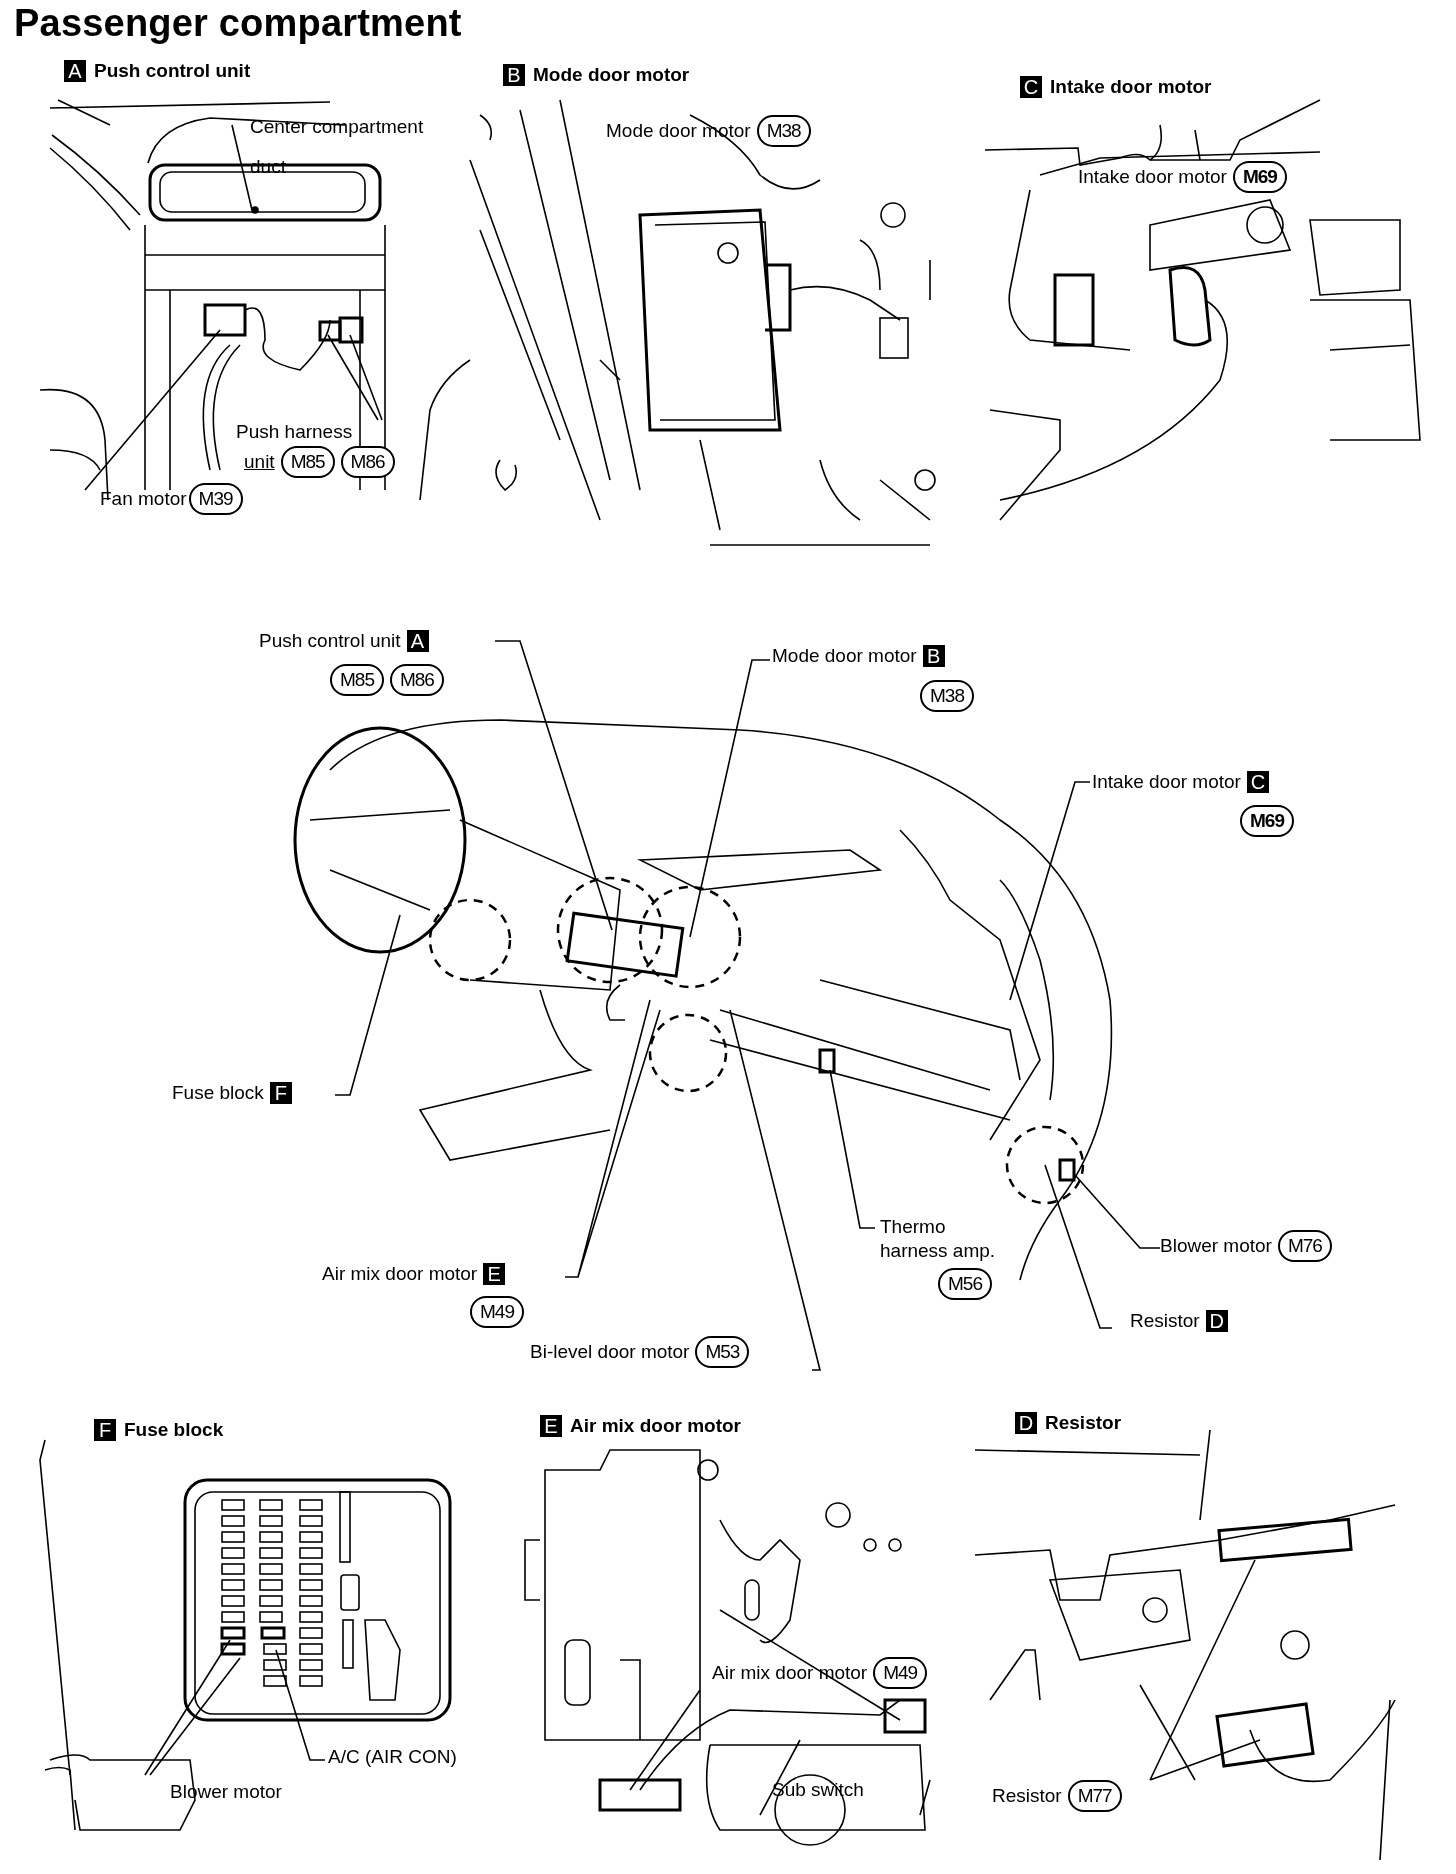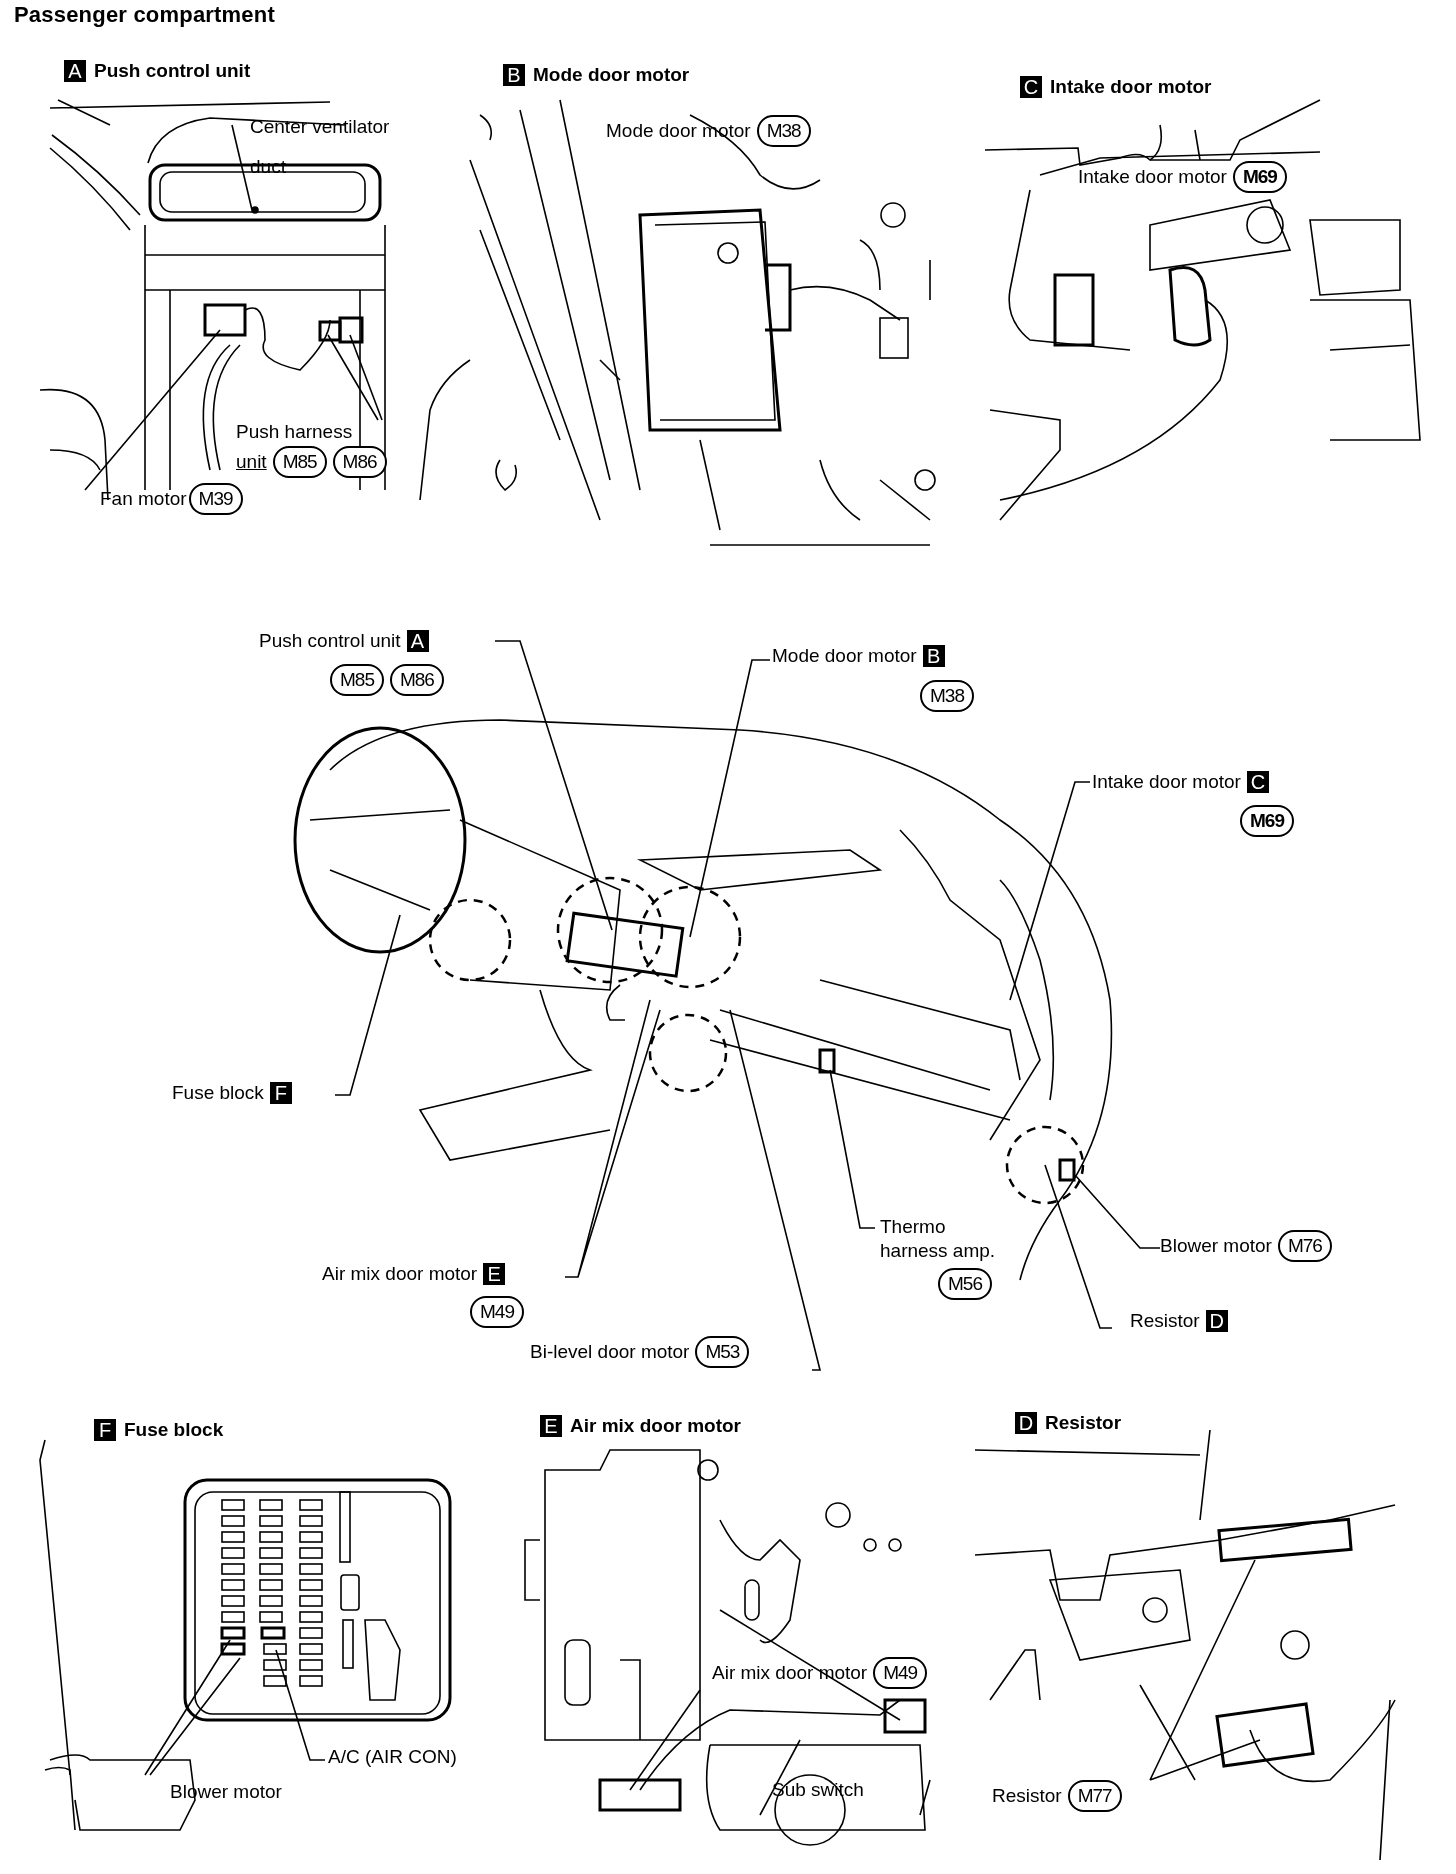--- a/index.html
+++ b/index.html
@@ -1,19 +1,19 @@
 <!DOCTYPE html>
 <html><head>
 <meta charset="utf-8">
 <style>
   html, body { margin: 0; padding: 0; background: #ffffff; }
   body { width: 1456px; height: 1874px; position: relative; overflow: hidden;
          font-family: "Liberation Sans", sans-serif; color: #000; }
   .abs { position: absolute; }
-  .title { left: 14px; top: 2px; font-size: 22px; font-weight: bold; letter-spacing: 0.2px; }
+  .title { left: 14px; top: 2px; font-size: 38px; font-weight: bold; letter-spacing: 0.2px; }
   .panel-title { font-size: 19px; font-weight: bold; display: flex; align-items: center; gap: 8px; white-space: nowrap; }
   .badge { display: inline-flex; align-items: center; justify-content: center;
            width: 22px; height: 22px; background: #000; color: #fff;
            font-size: 20px; font-weight: normal; line-height: 1; }
   .label { font-size: 19px; white-space: nowrap; display: flex; align-items: center; gap: 6px; }
   .pill { display: inline-flex; align-items: center; justify-content: center;
           border: 2.5px solid #000; border-radius: 18px; padding: 0 8px;
           height: 28px; font-size: 19px; letter-spacing: -1px; background: #fff; }
   svg.drawing { position: absolute; left: 0; top: 0; }
   svg.drawing * { fill: none; stroke: #000; stroke-width: 1.6; }
@@ -221,24 +221,24 @@
 </div>
 <div class="abs panel-title" style="left:540px;top:1415px">
   <span class="badge">E</span>
   <span>Air mix door motor</span>
 </div>
 <div class="abs panel-title" style="left:1015px;top:1412px">
   <span class="badge">D</span>
   <span>Resistor</span>
 </div>
 
-<div class="abs label" style="left:250px;top:116px">Center ventilator</div>
+<div class="abs label" style="left:250px;top:116px">Center compartment</div>
 <div class="abs label" style="left:250px;top:156px">duct</div>
 <div class="abs label" style="left:236px;top:421px">Push harness</div>
-<div class="abs label" style="left:236px;top:446px">
+<div class="abs label" style="left:244px;top:446px">
   <span style="text-decoration:underline">unit</span>
   <span class="pill">M85</span>
   <span class="pill">M86</span>
 </div>
 <div class="abs label" style="left:100px;top:483px">
   <span>Fan motor</span>
   <span class="pill" style="margin-left:-4px">M39</span>
 </div>
 
 <div class="abs label" style="left:606px;top:115px">

